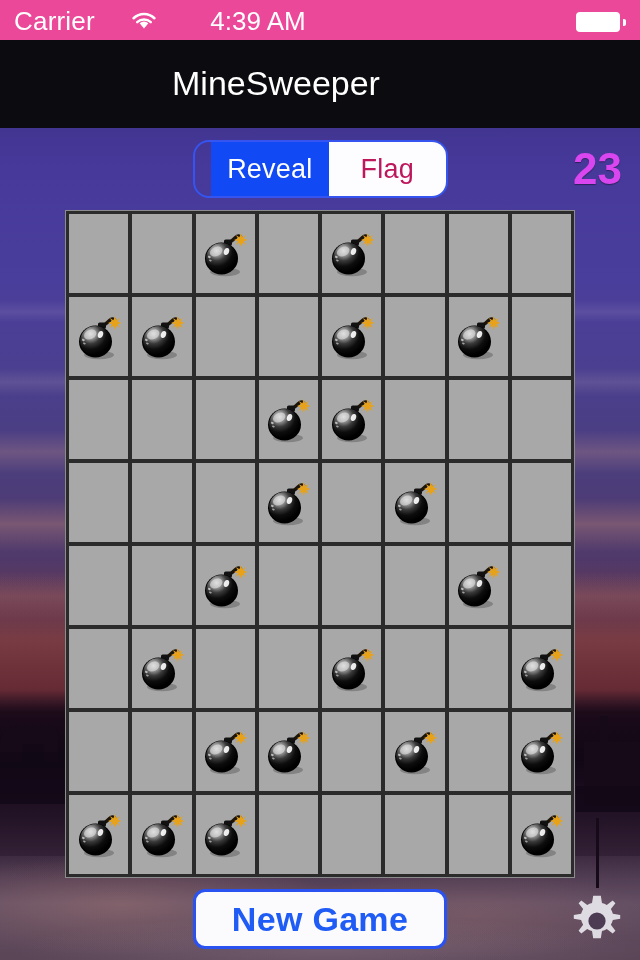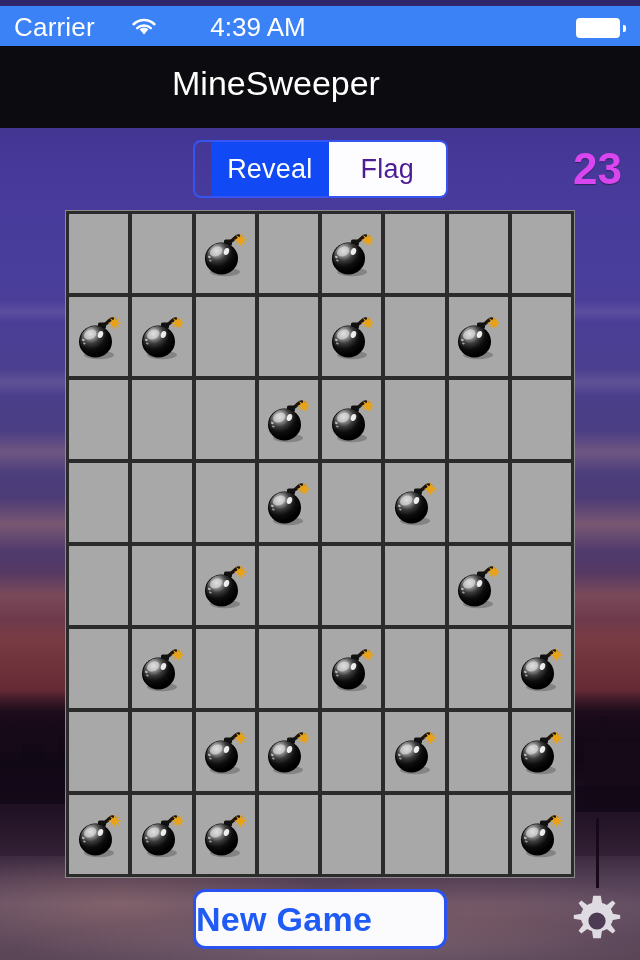--- a/index.html
+++ b/index.html
@@ -56,23 +56,23 @@
   .bg-water {
     position: absolute; left: 0; top: 856px; width: 640px; height: 104px;
     background: linear-gradient(to bottom, rgba(150,130,160,0.10), rgba(190,170,190,0.24) 45%, rgba(120,100,130,0.16));
   }
   
   .sil { position: absolute; background: #160a18; }
   .sil.soft { background: rgba(18,8,22,0.85); }
 
   
   .statusbar {
-    position: absolute; left: 0; top: 6px;
+    position: absolute; left: 0; top: 0;
     width: 640px; height: 40px;
-    background: #3b82f6;
+    background: #ec4899;
     z-index: 40;
   }
   .sb-carrier {
     position: absolute; left: 14px; top: 6px;
     font-size: 26px; color: #fff; letter-spacing: 0.2px;
   }
   .sb-wifi {
     position: absolute; left: 130px; top: 11px;
     width: 28px; height: 20px;
   }
@@ -106,34 +106,34 @@
     position: absolute; left: 0; top: 24px; width: 552px;
     text-align: center;
     font-size: 34px; color: #ffffff; font-weight: 400;
   }
 
   
   .segmented {
     position: absolute; left: 193px; top: 140px;
     width: 255px; height: 58px;
     border: 2px solid #3554f0;
-    border-radius: 8px;
+    border-radius: 16px;
     overflow: hidden;
     display: flex;
     z-index: 20;
     padding-left: 16px;
   }
   .seg {
     flex: 1;
     display: flex; align-items: center; justify-content: center;
     font-size: 27px;
     letter-spacing: 0.2px;
   }
   .seg.sel { background: #1149f5; color: #ffffff; }
-  .seg.unsel { background: #fdfdff; color: #4c1d95; }
+  .seg.unsel { background: #fdfdff; color: #be185d; }
 
   .mine-counter {
     position: absolute; right: 18px; top: 144px;
     font-size: 44px; font-weight: bold; color: #d946ef;
     letter-spacing: 0px;
     z-index: 20;
     text-shadow: 0 1px 1px rgba(0,0,0,0.4);
   }
 
   
@@ -166,21 +166,21 @@
   .bomb svg { display: block; width: 100%; height: 100%; }
 
   
   .newgame {
     position: absolute;
     left: 193px; top: 889px;
     width: 254px; height: 60px;
     background: #fbfbfd;
     border: 3px solid #2a52f0;
     border-radius: 12px;
-    display: flex; align-items: center; justify-content: flex-start;
+    display: flex; align-items: center; justify-content: center;
     z-index: 20;
   }
   .newgame span {
     font-size: 34px; font-weight: bold; color: #1f5bf5;
     letter-spacing: 0.3px;
   }
 
   
   .gear {
     position: absolute;

